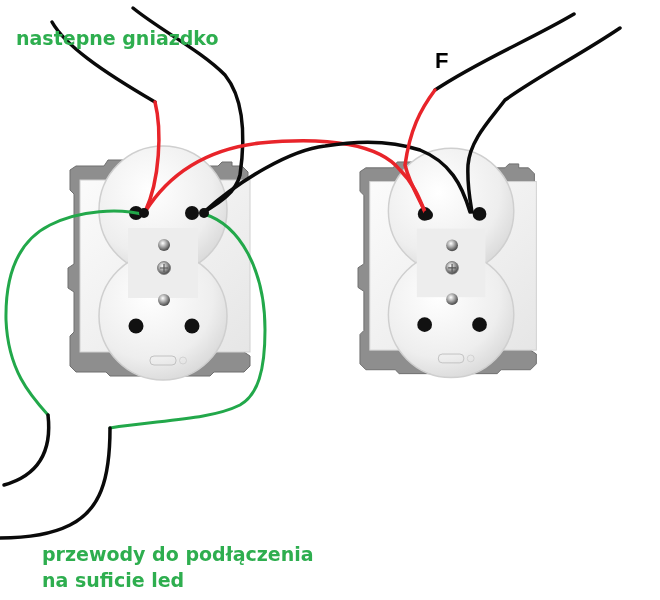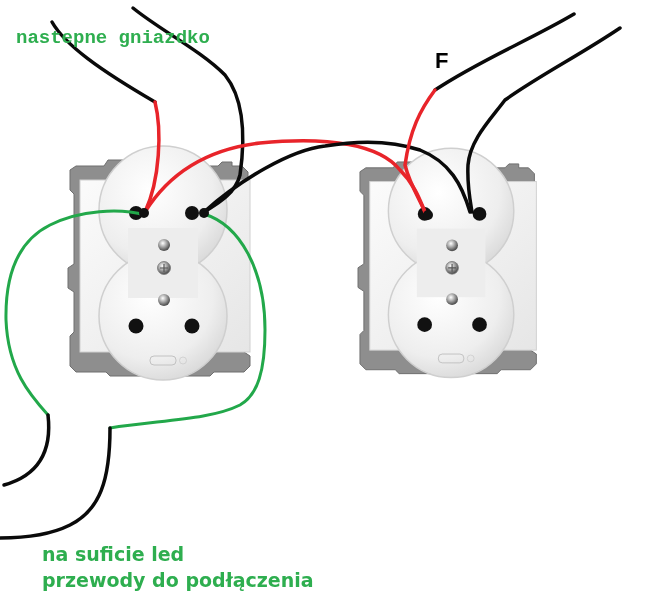--- a/index.html
+++ b/index.html
@@ -1,21 +1,21 @@
 <!DOCTYPE html>
 <html><head>
 <meta charset="utf-8">
 <style>
   html, body { margin: 0; padding: 0; background: #ffffff; }
   body { width: 660px; height: 600px; position: relative; overflow: hidden;
          font-family: "Liberation Sans", "DejaVu Sans", sans-serif; }
   #canvas { position: absolute; left: 0; top: 0; width: 660px; height: 600px; }
   .label { position: absolute; font-weight: bold; font-size: 19px; line-height: 26px;
            font-family: "DejaVu Sans", "Liberation Sans", sans-serif; white-space: nowrap; }
-  .lbl-next { left: 16px; top: 25px; font-family: Liberation Mono, monospace; }
+  .lbl-next { left: 16px; top: 25px; }
   .lbl-bottom { left: 42px; top: 541px; }
   .lbl-f { left: 435px; top: 48px; font-family: "Liberation Sans", sans-serif;
            font-weight: bold; font-size: 22px; color: #000; }
 </style>
 </head>
 <body>
 
 <svg id="canvas" viewBox="0 0 660 600" xmlns="http://www.w3.org/2000/svg">
   <defs>
     <radialGradient id="faceGrad" cx="40%" cy="35%" r="70%">
@@ -92,15 +92,15 @@
     <circle cx="144" cy="213" r="5" fill="#111" stroke="none"></circle>
     <circle cx="204" cy="213" r="5" fill="#111" stroke="none"></circle>
     <circle cx="428" cy="215" r="5" fill="#111" stroke="none"></circle>
     <circle cx="480" cy="215" r="5" fill="#111" stroke="none"></circle>
   </g>
 </svg>
 
 <div class="label lbl-next" style="color:#2eae4f">nastepne gniazdko</div>
 <div class="label lbl-f">F</div>
 <div class="label lbl-bottom" style="color:#2eae4f">
+  <div>przewody do podłączenia</div>
   <div>na suficie led</div>
-  <div>przewody do podłączenia</div>
 </div>
 
 </body></html>

